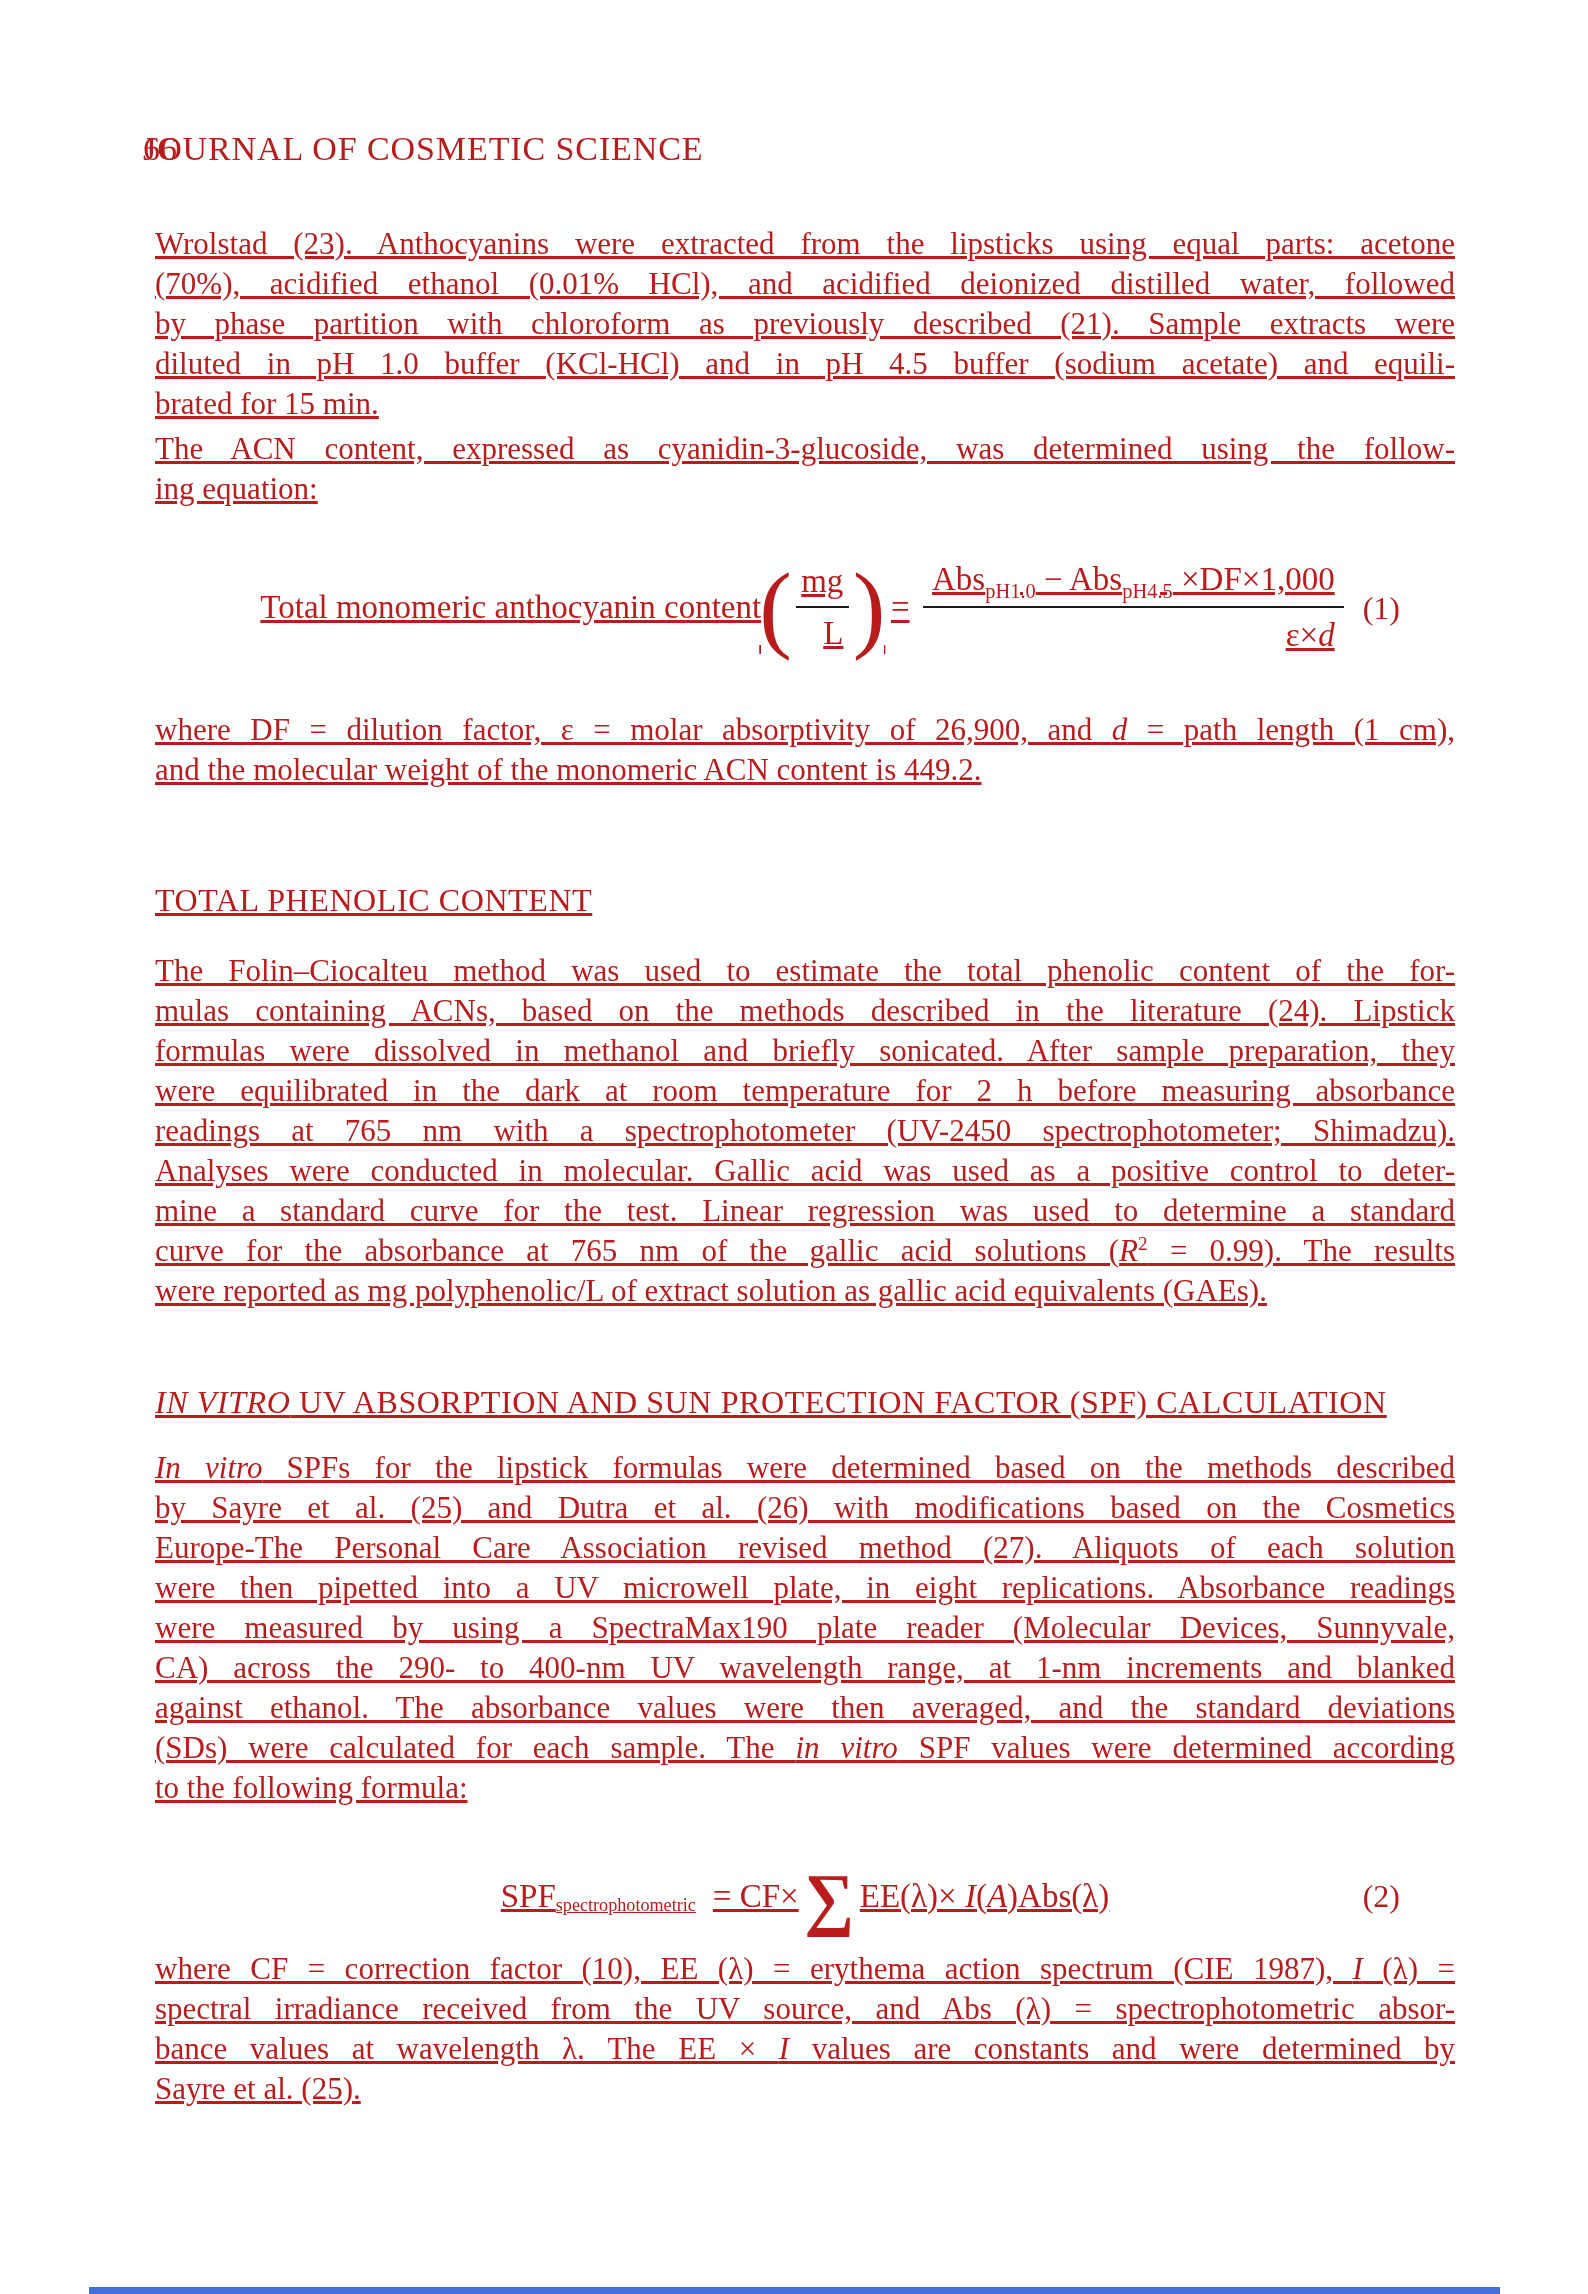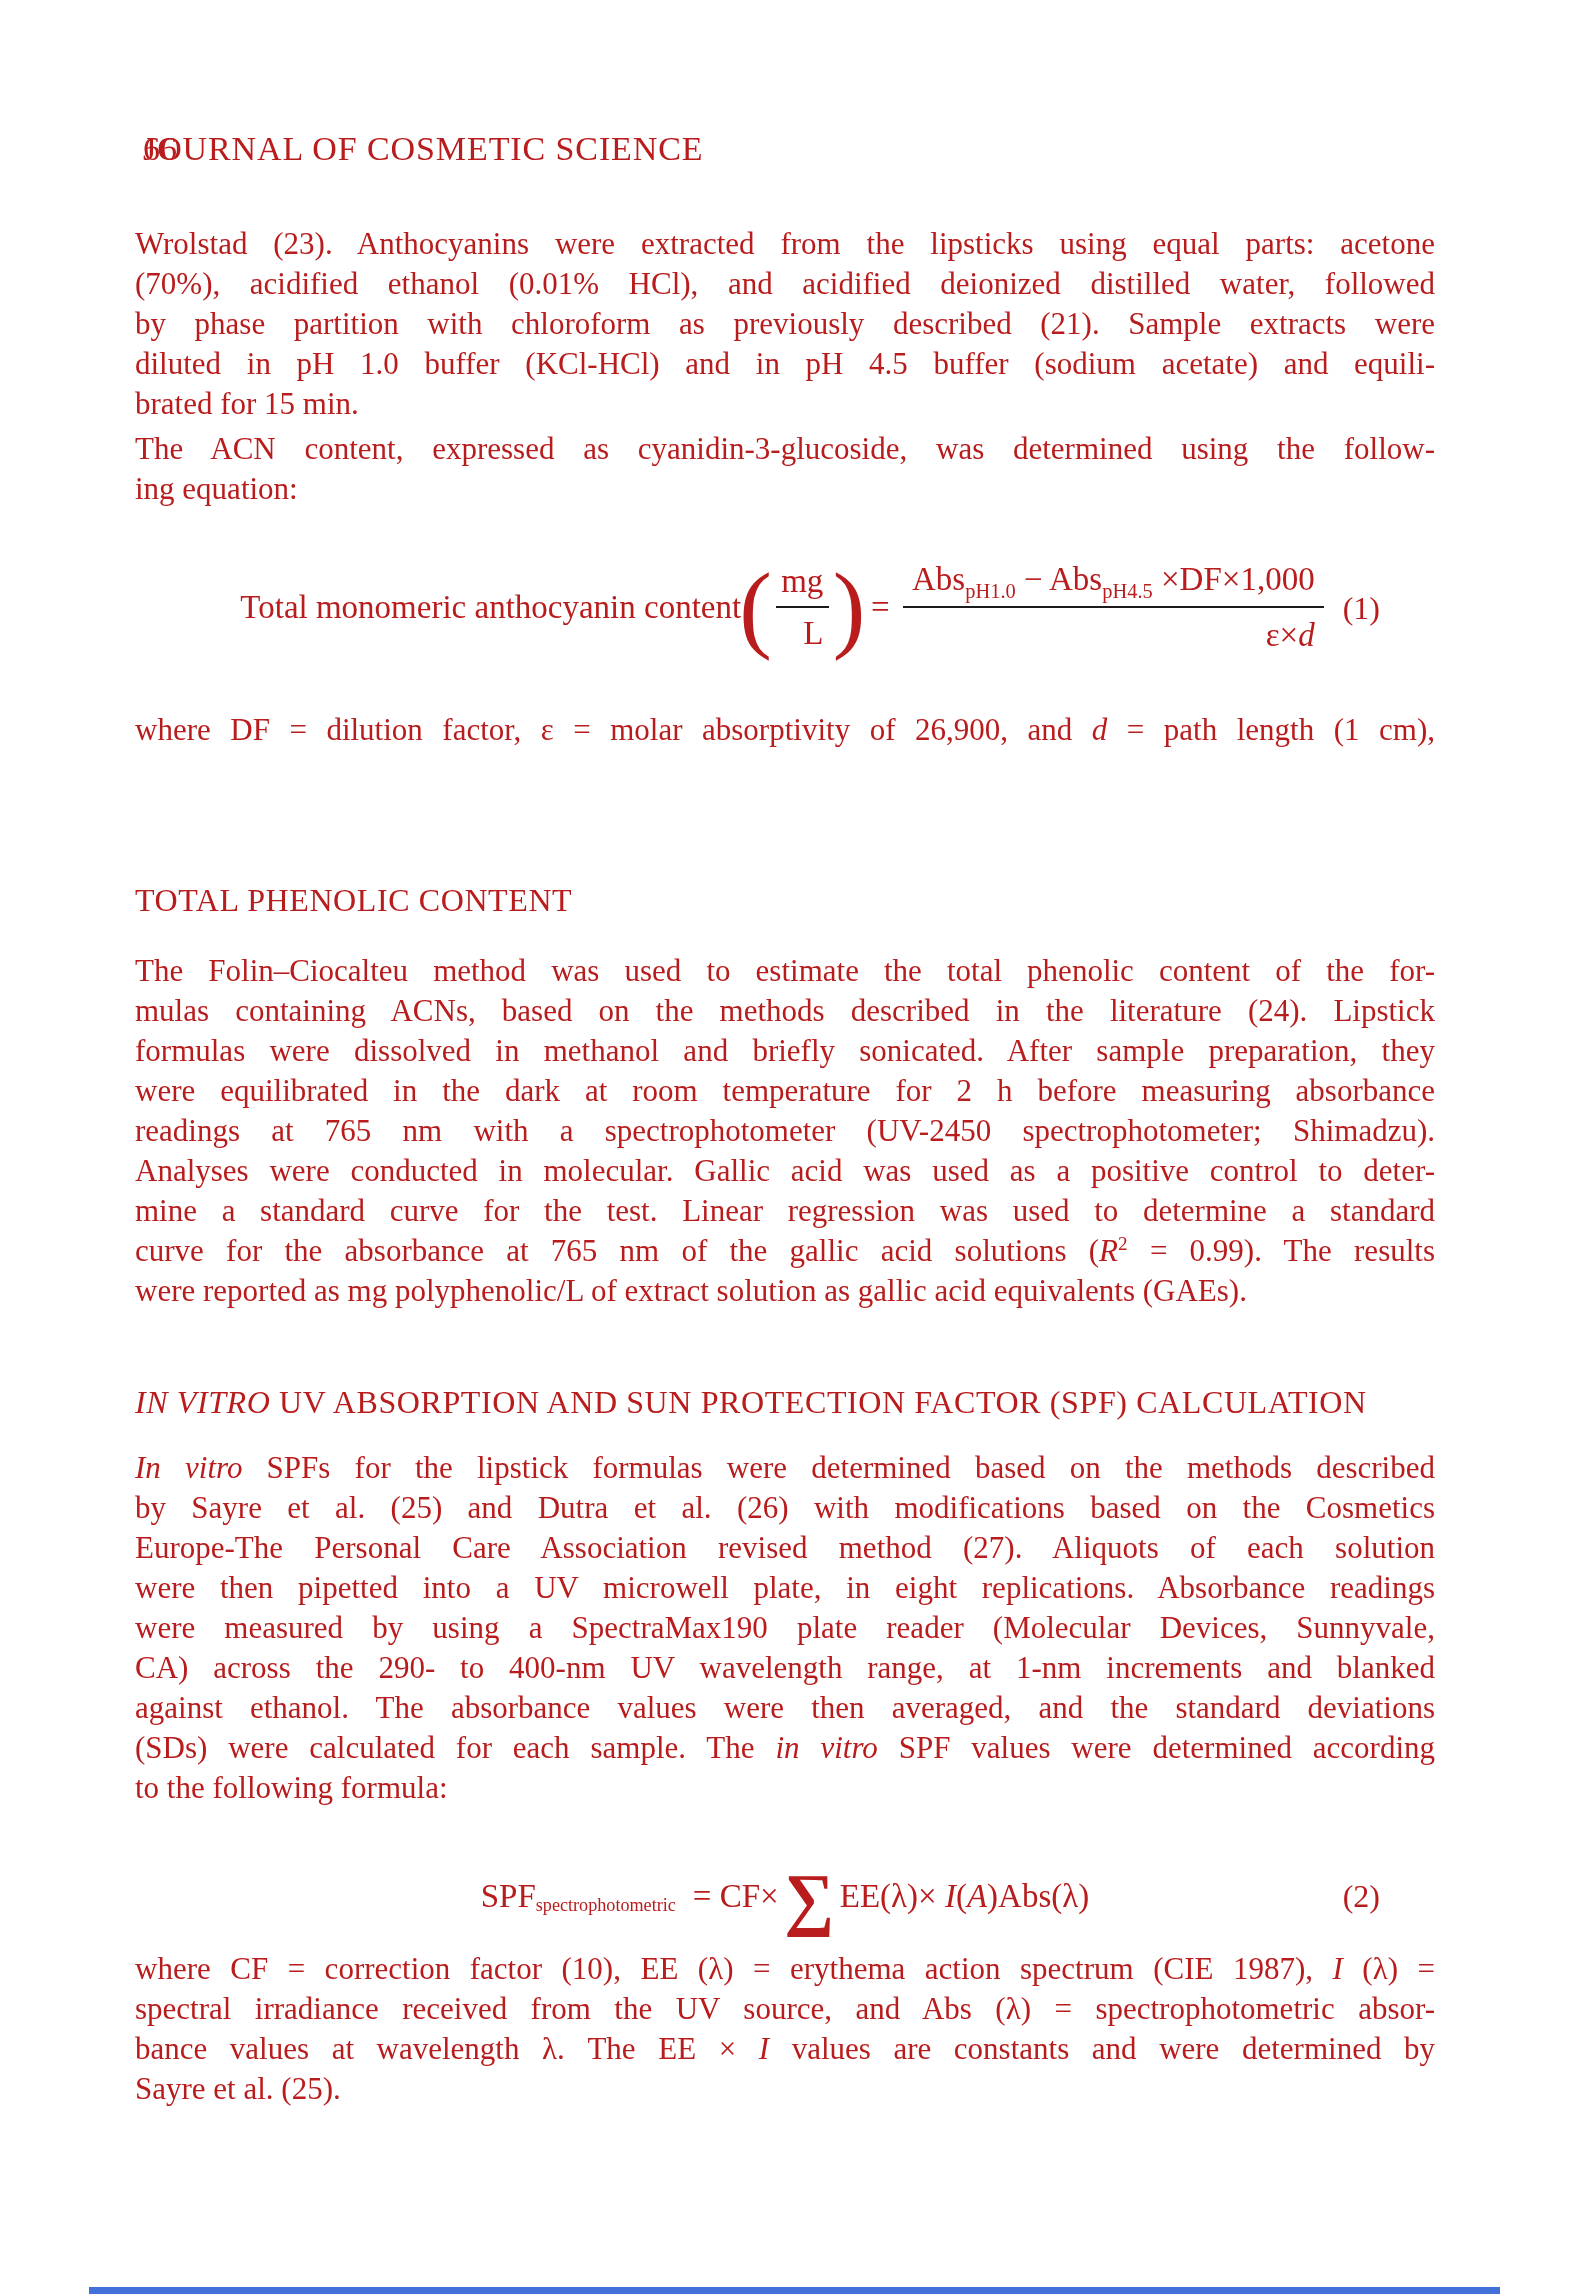--- a/index.html
+++ b/index.html
@@ -1,20 +1,20 @@
 <!DOCTYPE html>
 <html style="font-size:15px"><head>
 <meta charset="utf-8">
 <style>
   html,body { margin:0; padding:0; background:#ffffff; }
   .page {
     position:relative; width:1589px; height:2295px; background:#ffffff;
     font-family:"Liberation Serif","DejaVu Serif",serif; color:#b91c1c; overflow:hidden;
   }
-  .block { position:absolute; left:135px; width:1300px; }
+  .block { position:absolute; left:155px; width:1300px;text-decoration:underline; }
 
   
   .running-head { position:absolute; top:130px; left:143px; right:143px; height:43px; font-size:34px; }
   .pagenum { position:absolute; left:0; top:0; }
   .journal-title { position:absolute; left:0; right:0; letter-spacing:0.9px; }
 
   
   .line {
     font-size:31px; line-height:40px;
     text-align:justify; text-align-last:justify;
@@ -80,20 +80,21 @@
       <span class="frac">
         <span class="num">Abs<sub>pH1.0</sub> − Abs<sub>pH4.5</sub> ×DF×1,000</span>
         <span class="den">ε×<i>d</i></span>
       </span>
     </div>
     <span class="eq-num">(1)</span>
   </div>
 
   <div class="block" style="top:710px">
     <div class="line">where DF = dilution factor, ε = molar absorptivity of 26,900, and <i>d</i> = path length (1 cm),</div>
+    <div class="line last">and the molecular weight of the monomeric ACN content is 449.2.</div>
   </div>
 
   <div class="block section-heading" style="top:881px">TOTAL PHENOLIC CONTENT</div>
 
   <div class="block" style="top:951px">
     <div class="line">The Folin–Ciocalteu method was used to estimate the total phenolic content of the for-</div>
     <div class="line">mulas containing ACNs, based on the methods described in the literature (24). Lipstick</div>
     <div class="line">formulas were dissolved in methanol and briefly sonicated. After sample preparation, they</div>
     <div class="line">were equilibrated in the dark at room temperature for 2 h before measuring absorbance</div>
     <div class="line">readings at 765 nm with a spectrophotometer (UV-2450 spectrophotometer; Shimadzu).</div>

